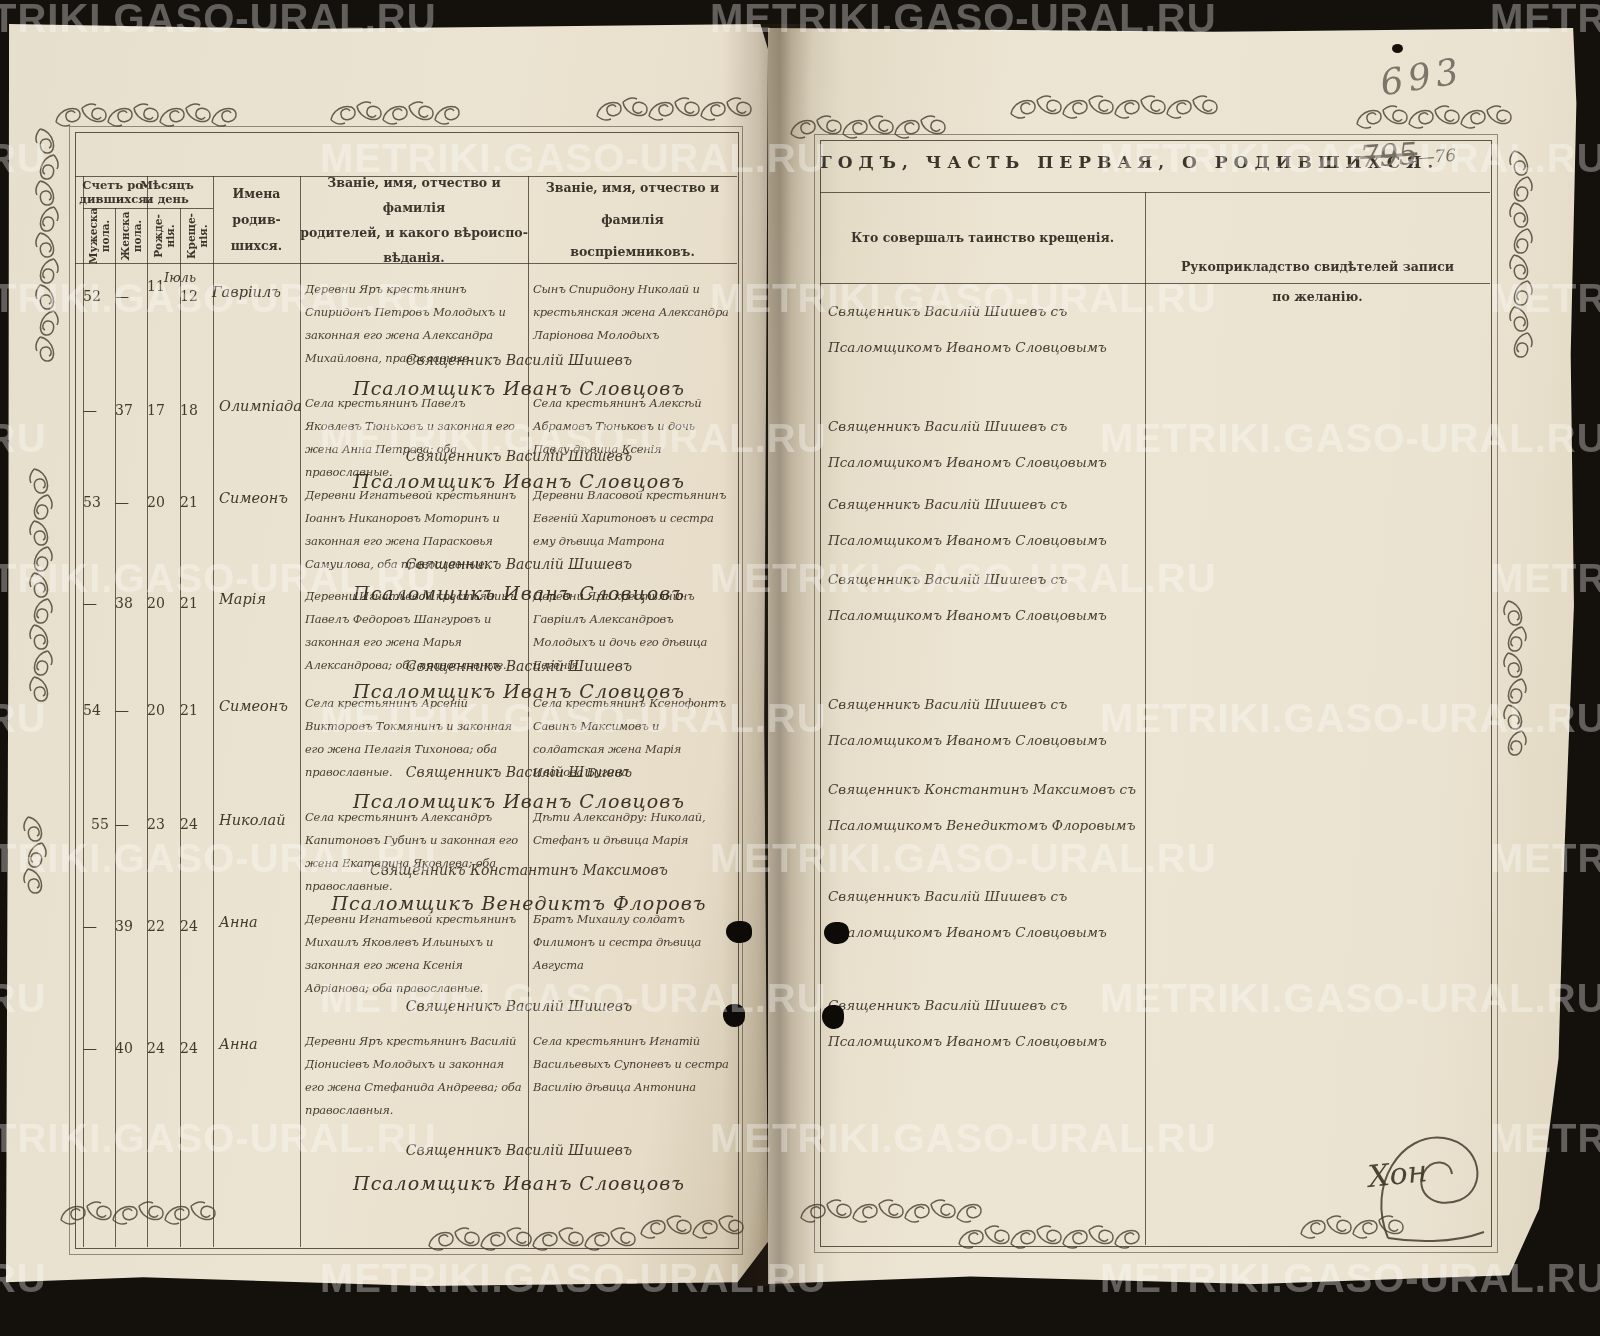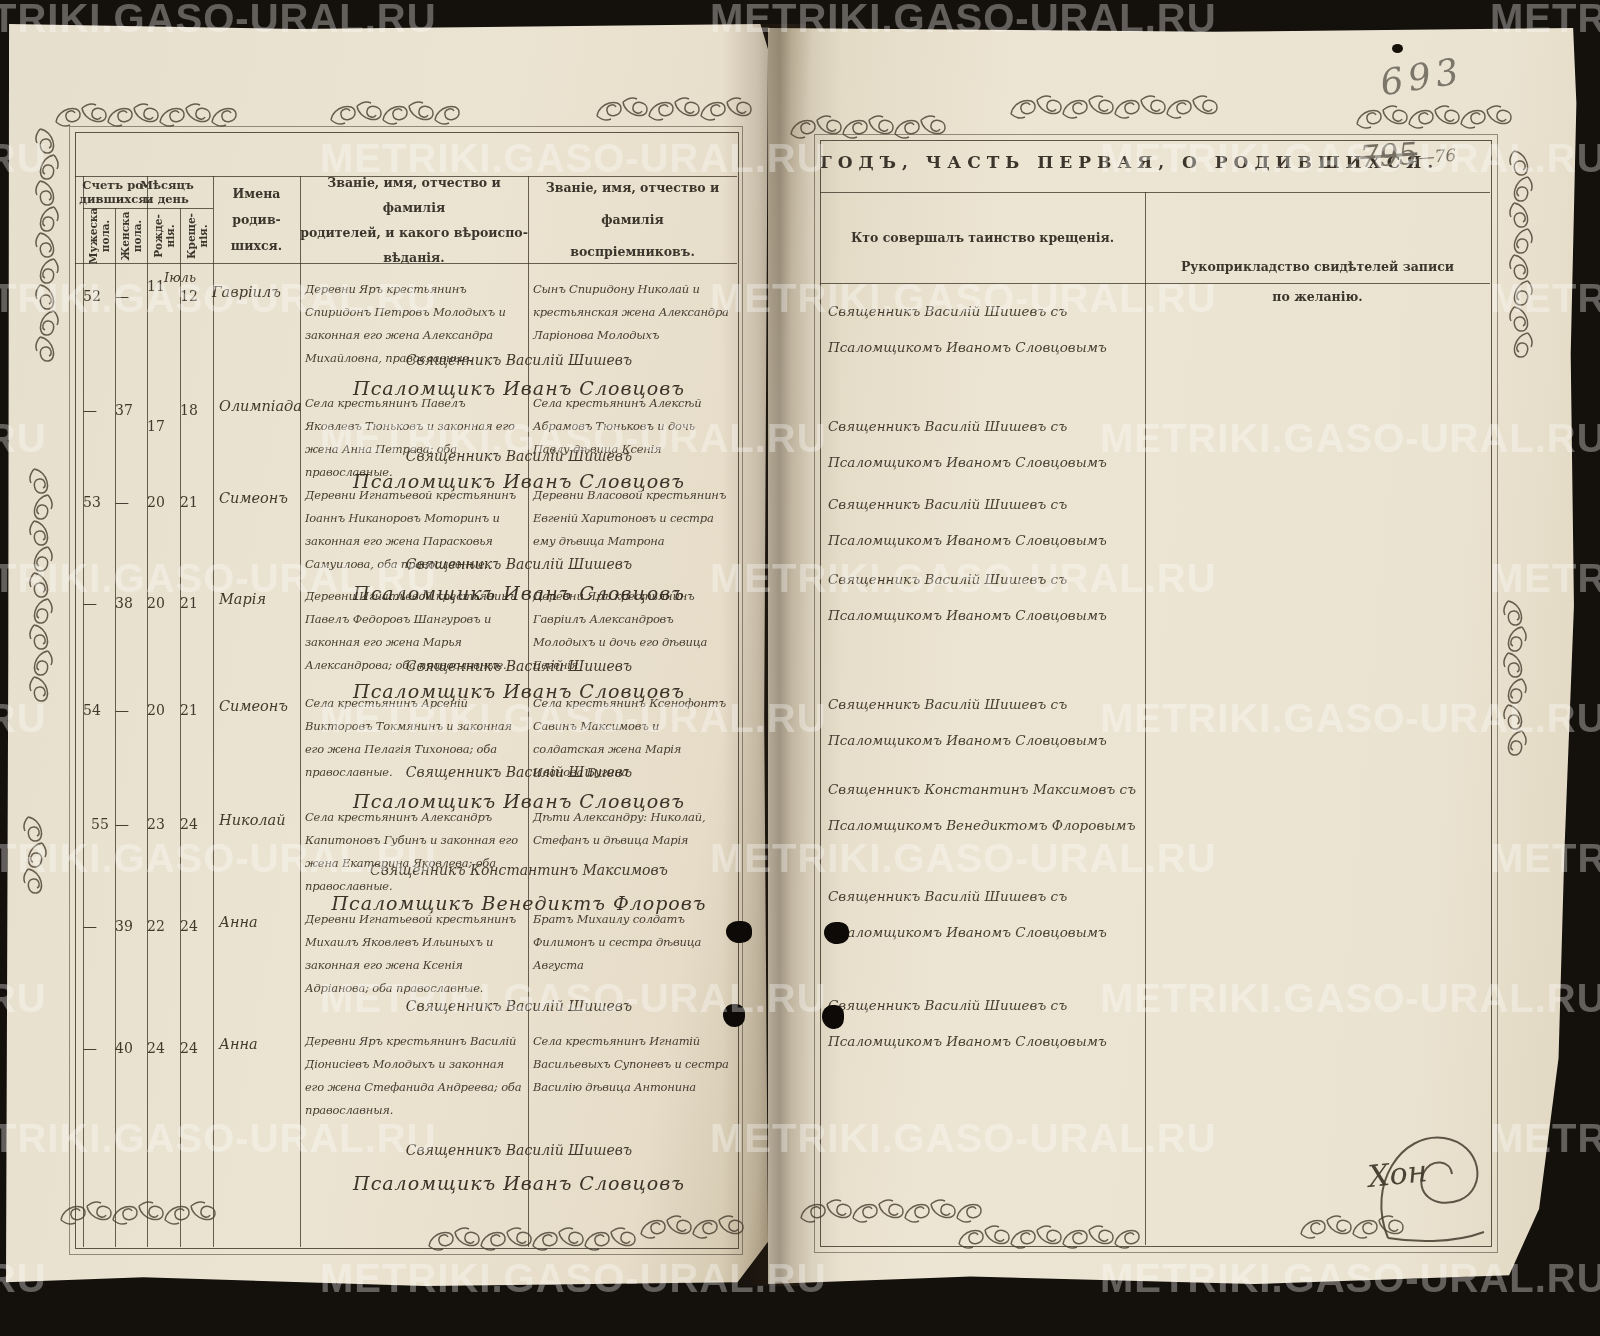--- a/index.html
+++ b/index.html
@@ -113,21 +113,21 @@
           <span class="cnum" style="left: 174px; width: 33px; top: 10px;">12</span>
           <span class="cname" style="left: 206px; width: 80px; top: 6px;">Гавріилъ</span>
           <div class="ctext" style="left: 299px; width: 218px;">Деревни Яръ крестьянинъ Спиридонъ Петровъ Молодыхъ и законная его жена Александра Михайловна, православные.</div>
           <div class="ctext" style="left: 527px; width: 200px;">Сынъ Спиридону Николай и крестьянская жена Александра Ларіонова Молодыхъ</div>
           <div class="clergy1" style="left: 299px; width: 428px; top: 74px;">Священникъ Василій Шишевъ</div>
           <div class="clergy2" style="left: 299px; width: 428px; top: 99px;">Псаломщикъ Иванъ Словцовъ</div>
         </div>
         <div class="lp-row" style="top: 368px;">
           <span class="cnum" style="left: 77px; width: 32px; top: 10px;">—</span>
           <span class="cnum" style="left: 109px; width: 32px; top: 10px;">37</span>
-          <span class="cnum" style="left: 141px; width: 33px; top: 26px;">17</span>
+          <span class="cnum" style="left: 141px; width: 33px; top: 10px;">17</span>
           <span class="cnum" style="left: 174px; width: 33px; top: 10px;">18</span>
           <span class="cname" style="left: 213px; width: 80px; top: 6px;">Олимпіада</span>
           <div class="ctext" style="left: 299px; width: 218px;">Села крестьянинъ Павелъ Яковлевъ Тюньковъ и законная его жена Анна Петрова; оба православные.</div>
           <div class="ctext" style="left: 527px; width: 200px;">Села крестьянинъ Алексѣй Абрамовъ Тюньковъ и дочь Павлу дѣвица Ксенія</div>
           <div class="clergy1" style="left: 299px; width: 428px; top: 56px;">Священникъ Василій Шишевъ</div>
           <div class="clergy2" style="left: 299px; width: 428px; top: 78px;">Псаломщикъ Иванъ Словцовъ</div>
         </div>
         <div class="lp-row" style="top: 460px;">
           <span class="cnum" style="left: 77px; width: 32px; top: 10px;">53</span>
           <span class="cnum" style="left: 109px; width: 32px; top: 10px;">—</span>

